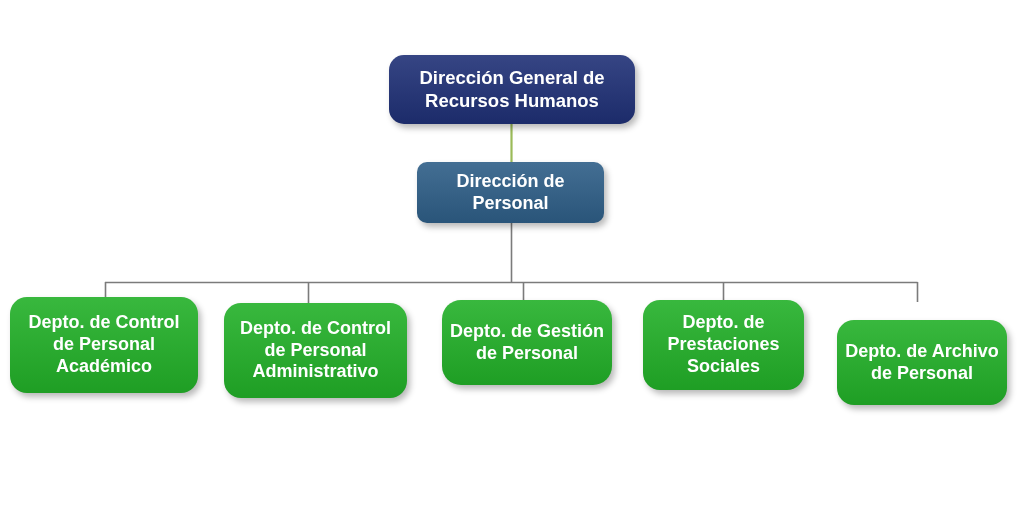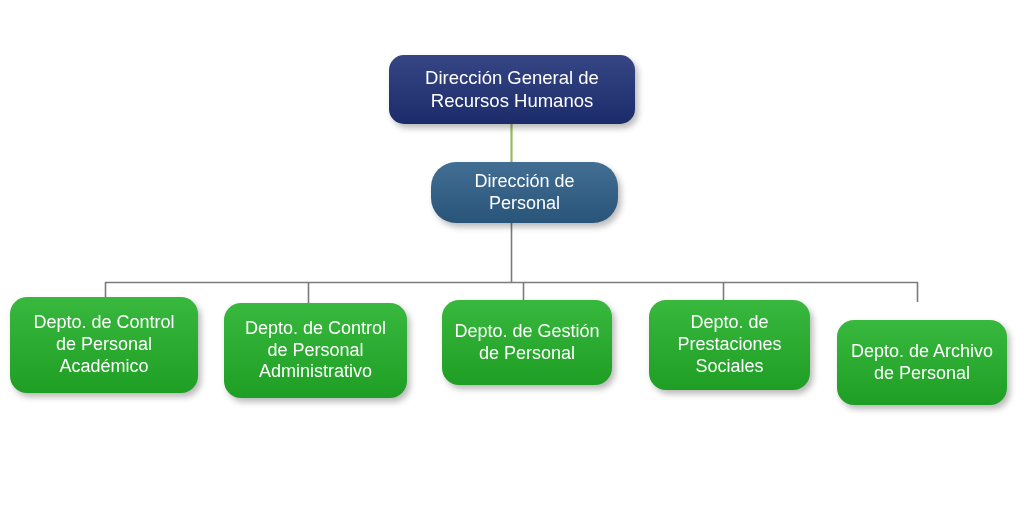--- a/index.html
+++ b/index.html
@@ -27,33 +27,33 @@
     display: flex;
     align-items: center;
     justify-content: center;
     text-align: center;
     box-shadow: 3px 4px 6px rgba(0,0,0,0.28);
     background-image: linear-gradient(180deg, rgba(255,255,255,0.10), rgba(0,0,0,0.10));
   }
   .node .label {
     white-space: pre-line;
     line-height: 1.22;
-    font-weight: 400;
+    font-weight: 700;
     padding: 2px 6px;
   }
   .node-root {
     left: 389px; top: 55px;
     width: 246px; height: 69px;
     border-radius: 15px;
     font-size: 18.5px;
   }
   .node-director {
-    left: 431px; top: 162px;
+    left: 417px; top: 162px;
     width: 187px; height: 61px;
-    border-radius: 25px;
+    border-radius: 10px;
     font-size: 18px;
   }
   .node-dept { border-radius: 17px; font-size: 18px; }
   .node-dept-0 { left: 10px;  top: 297px; width: 188px; height: 96px; }
   .node-dept-1 { left: 224px; top: 303px; width: 183px; height: 95px; }
   .node-dept-2 { left: 442px; top: 300px; width: 170px; height: 85px; }
   .node-dept-3 { left: 643px; top: 300px; width: 161px; height: 90px; }
   .node-dept-4 { left: 837px; top: 320px; width: 170px; height: 85px; }
 </style>
 </head>
@@ -90,26 +90,26 @@
 de Personal
 Académico</span>
   </div>
 
   <div class="node node-dept node-dept-1" style="background-color: rgb(34, 176, 40);">
     <span class="label" style="color: rgb(255, 255, 255);">Depto. de Control
 de Personal
 Administrativo</span>
   </div>
 
-  <div class="node node-dept node-dept-2" style="background-color: rgb(34, 176, 40);">
+  <div class="node node-dept node-dept-2" style="background-color: rgb(34, 176, 40); border-radius: 19px;">
     <span class="label" style="color: rgb(255, 255, 255);">Depto. de Gestión
 de Personal</span>
   </div>
 
-  <div class="node node-dept node-dept-3" style="background-color: rgb(34, 176, 40); margin-left: 6px;">
+  <div class="node node-dept node-dept-3" style="background-color: rgb(34, 176, 40);">
     <span class="label" style="color: rgb(255, 255, 255);">Depto. de
 Prestaciones
 Sociales</span>
   </div>
 
   <div class="node node-dept node-dept-4" style="background-color: rgb(34, 176, 40);">
     <span class="label" style="color: rgb(255, 255, 255);">Depto. de Archivo
 de Personal</span>
   </div>
 

